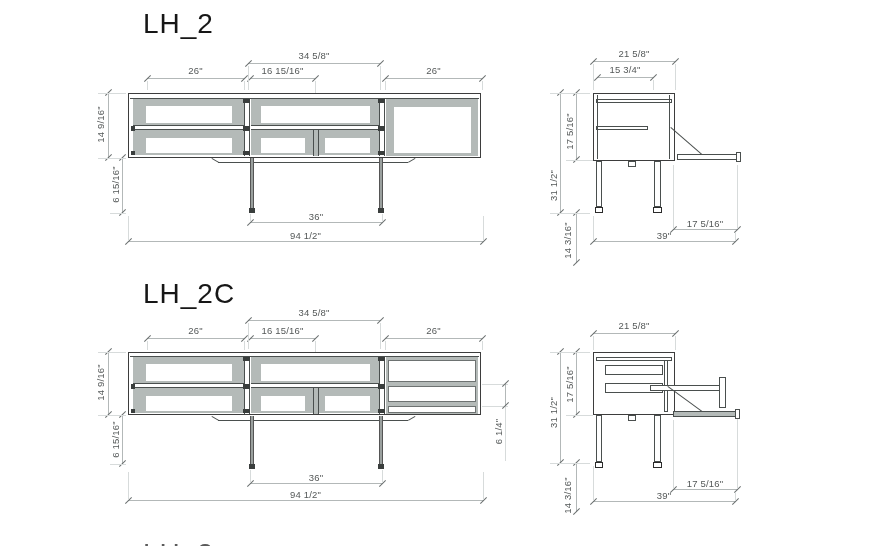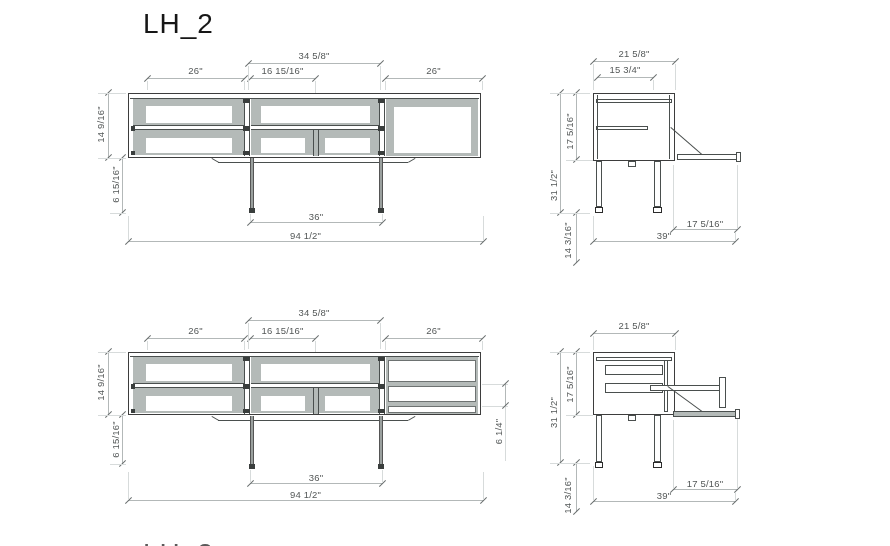--- a/index.html
+++ b/index.html
@@ -142,20 +142,21 @@
   <div class="ext" style="left:550px;top:213px;width:40px;height:1px;"></div>
   <div class="dlab" style="left:673px;top:218px;width:64px;">17 5/16"</div>
   <div class="dim-h" style="left:673px;top:229px;width:64px;"></div>
   <div class="dlab" style="left:593px;top:230px;width:142px;">39"</div>
   <div class="dim-h" style="left:593px;top:241px;width:142px;"></div>
   <div class="ext" style="left:673px;top:165px;width:1px;height:64px;"></div>
   <div class="ext" style="left:737px;top:165px;width:1px;height:64px;"></div>
   <div class="ext" style="left:735px;top:232px;width:1px;height:9px;"></div>
   <div class="ext" style="left:593px;top:216px;width:1px;height:25px;"></div>
 
+  <div class="title" style="left:143px;top:278px;">LH_2C</div>
 
   <div class="cab" style="left:128px;top:352px;width:353px;height:63px;"></div>
   <div class="hline" style="left:130px;top:356px;width:349px;"></div>
   <div class="gray" style="left:133px;top:357px;width:111px;height:56px;"></div>
   <div class="white" style="left:146px;top:364px;width:86px;height:17px;"></div>
   <div class="white" style="left:146px;top:396px;width:86px;height:15px;"></div>
   <div class="shelf" style="left:133px;top:383px;width:111px;height:5px;"></div>
   <div class="gray" style="left:251px;top:357px;width:129px;height:56px;"></div>
   <div class="white" style="left:261px;top:364px;width:109px;height:17px;"></div>
   <div class="white" style="left:261px;top:396px;width:44px;height:15px;"></div>

